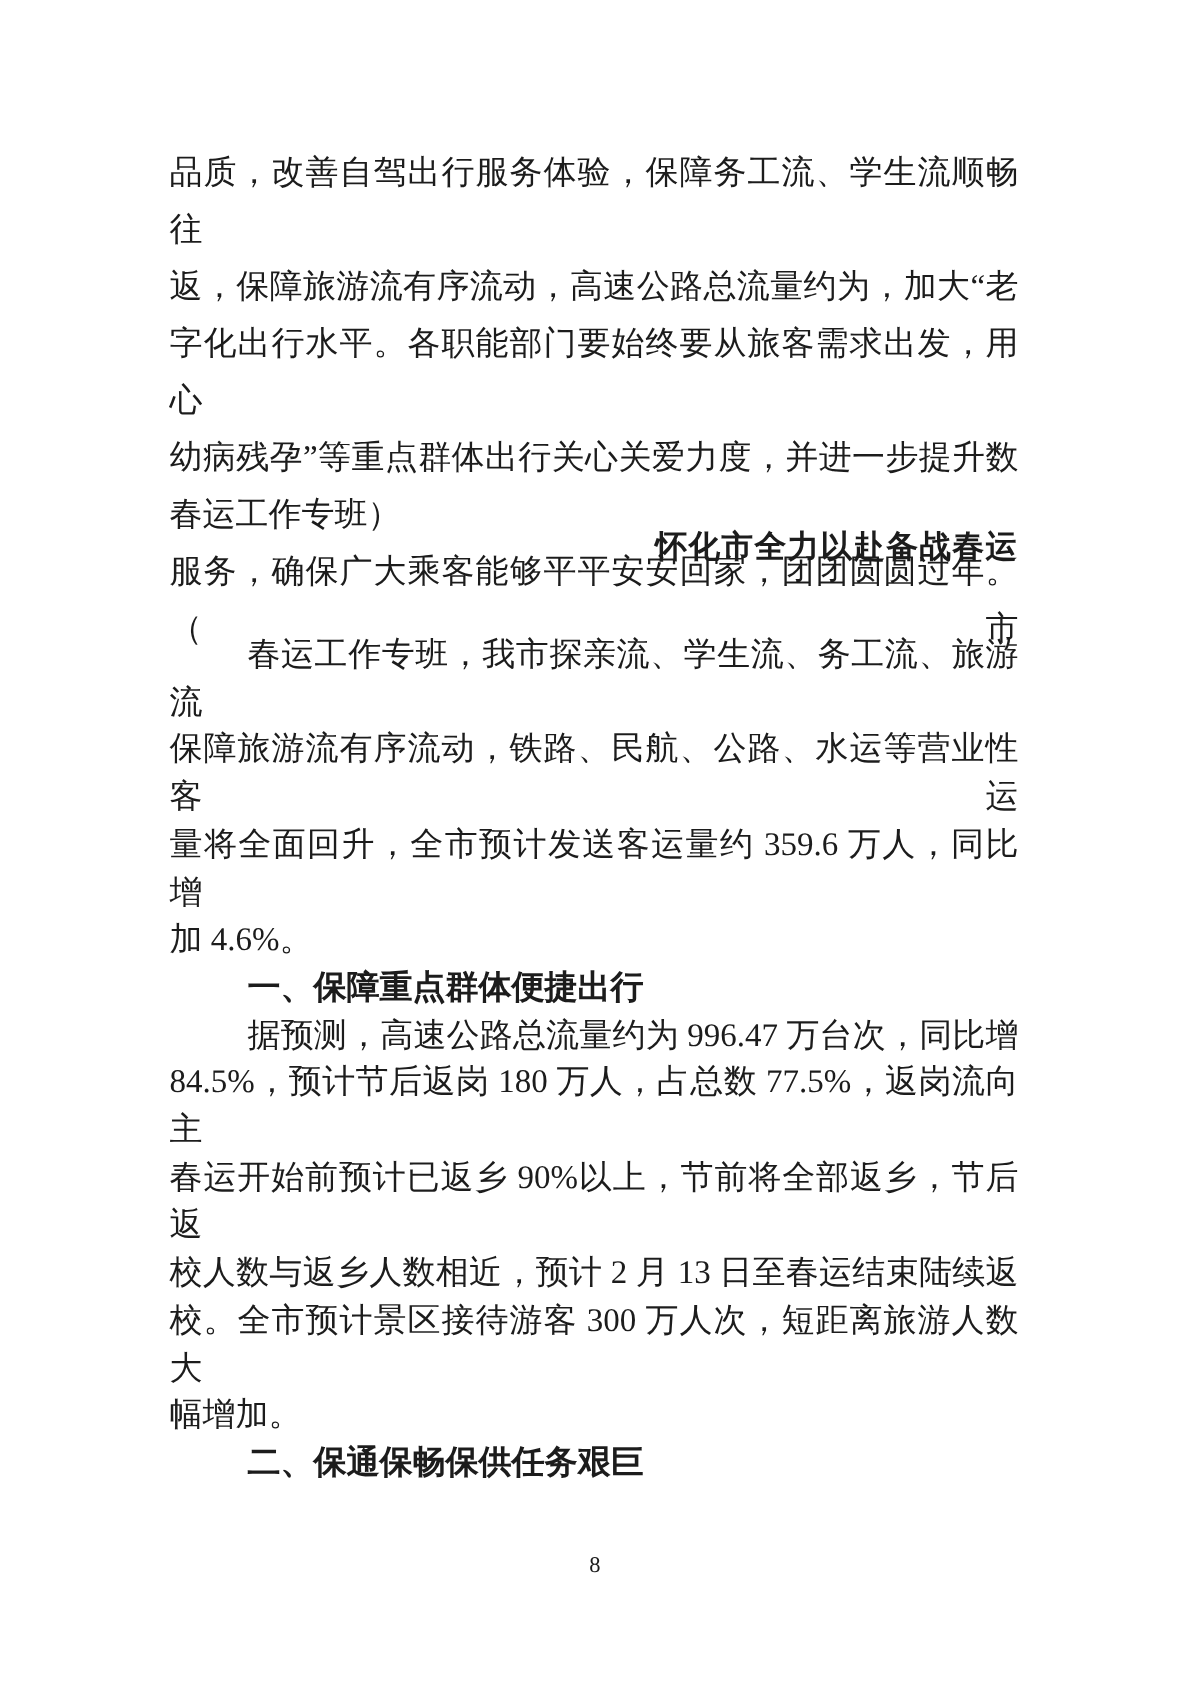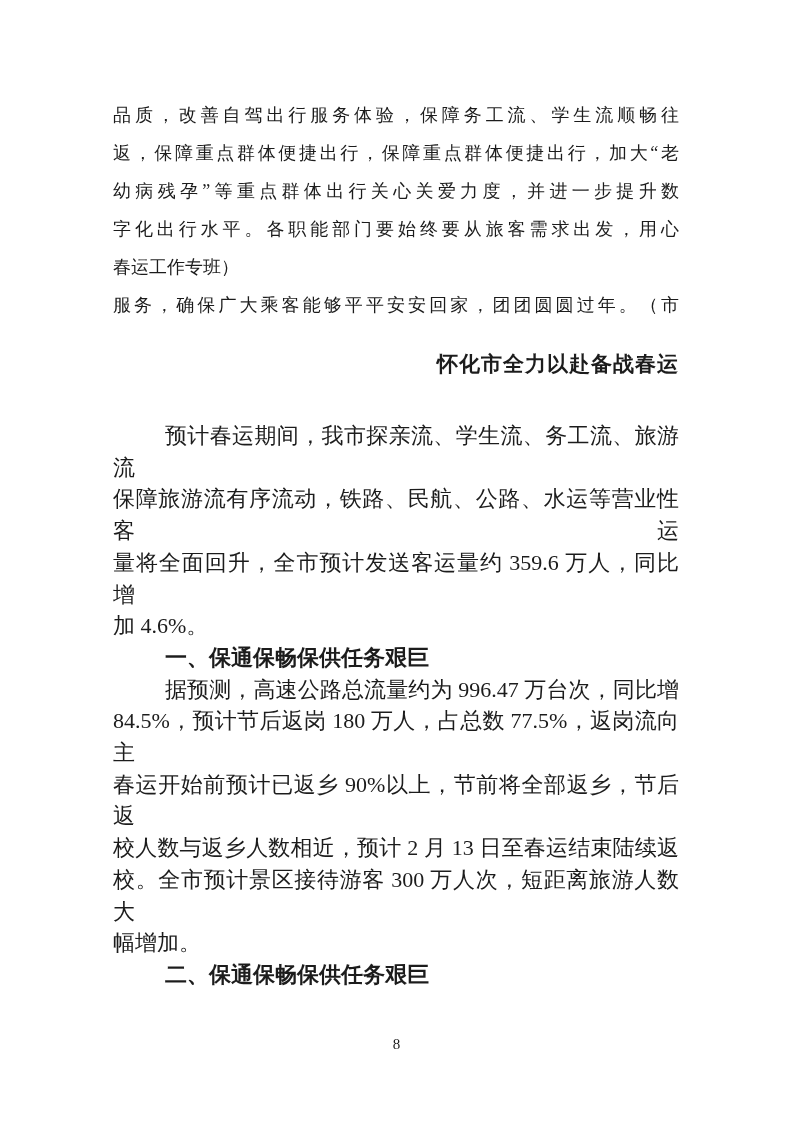--- a/index.html
+++ b/index.html
@@ -15,21 +15,21 @@
     color: #1c1c1c;
     font-family: "Liberation Serif", "DejaVu Serif", serif;
   }
   .col {
     position: absolute;
     left: 113px;
     width: 566px;
   }
   #para-tail {
     top: 96px;
-    font-size: 18px;
+    font-size: 22px;
     line-height: 38px;
   }
   #doc-title {
     top: 343px;
     font-size: 21px;
     line-height: 43px;
     font-weight: 700;
     text-align: right;
     letter-spacing: 1px;
   }
@@ -63,36 +63,36 @@
     text-align: center;
     font-size: 15px;
     line-height: 20px;
   }
 </style>
 </head>
 <body style="background: rgb(255, 255, 255); color: rgb(28, 28, 28);">
 
 <div class="col" id="para-tail">
   <div class="line fill">品质，改善自驾出行服务体验，保障务工流、学生流顺畅往</div>
-  <div class="line fill">返，保障重点群体便捷出行，保障重点群体便捷出行，加大“老</div>
+  <div class="line fill">返，保障旅游流有序流动，高速公路总流量约为，加大“老</div>
+  <div class="line fill">字化出行水平。各职能部门要始终要从旅客需求出发，用心</div>
   <div class="line fill">幼病残孕”等重点群体出行关心关爱力度，并进一步提升数</div>
-  <div class="line fill">字化出行水平。各职能部门要始终要从旅客需求出发，用心</div>
   <div class="line">春运工作专班）</div>
   <div class="line fill">服务，确保广大乘客能够平平安安回家，团团圆圆过年。（市</div>
 </div>
 
 <div class="col" id="doc-title">怀化市全力以赴备战春运</div>
 
 <div class="col" id="article-body">
-  <div class="line fill indent">预计春运期间，我市探亲流、学生流、务工流、旅游流</div>
+  <div class="line fill indent">春运工作专班，我市探亲流、学生流、务工流、旅游流</div>
   <div class="line fill">保障旅游流有序流动，铁路、民航、公路、水运等营业性客运</div>
   <div class="line fill">量将全面回升，全市预计发送客运量约 359.6 万人，同比增</div>
   <div class="line">加 4.6%。</div>
 
-  <div class="line heading">一、保通保畅保供任务艰巨</div>
+  <div class="line heading">一、保障重点群体便捷出行</div>
 
   <div class="line fill indent">据预测，高速公路总流量约为 996.47 万台次，同比增</div>
   <div class="line fill">84.5%，预计节后返岗 180 万人，占总数 77.5%，返岗流向主</div>
   <div class="line fill">春运开始前预计已返乡 90%以上，节前将全部返乡，节后返</div>
   <div class="line fill">校人数与返乡人数相近，预计 2 月 13 日至春运结束陆续返</div>
   <div class="line fill">校。全市预计景区接待游客 300 万人次，短距离旅游人数大</div>
   <div class="line">幅增加。</div>
 
   <div class="line heading">二、保通保畅保供任务艰巨</div>
 

